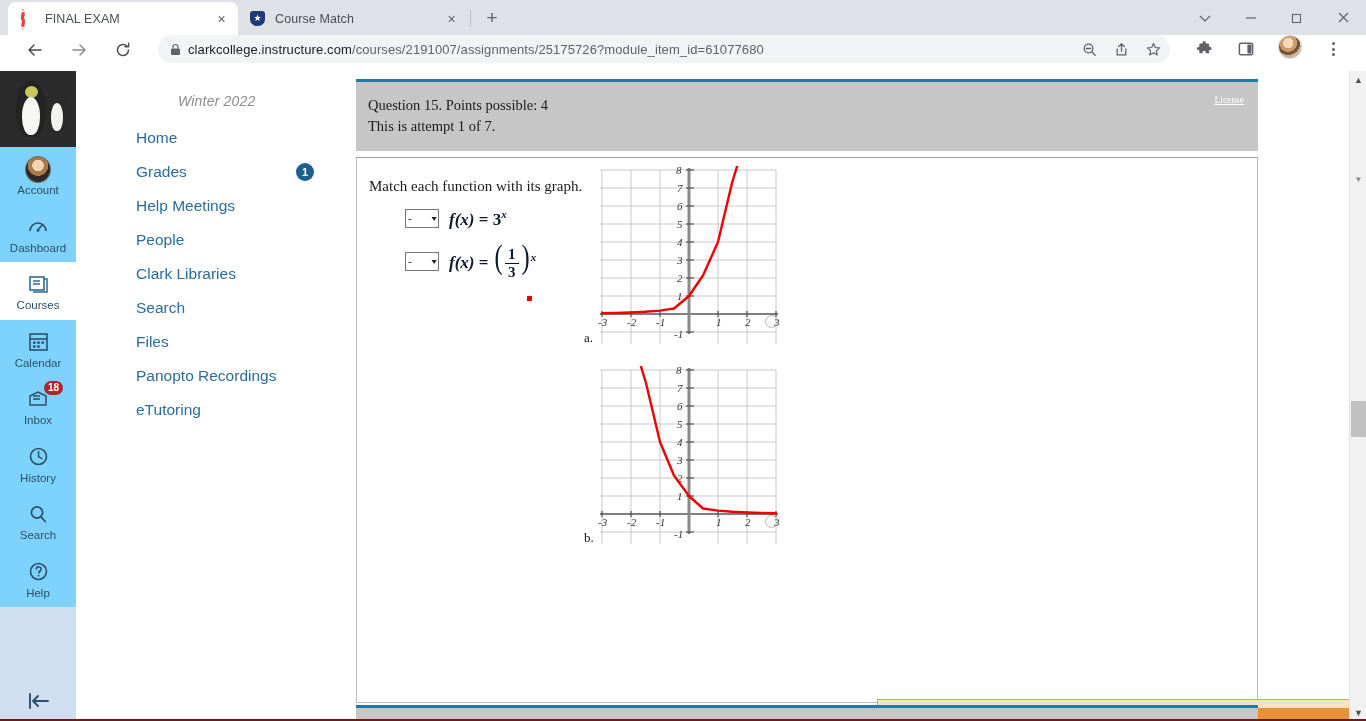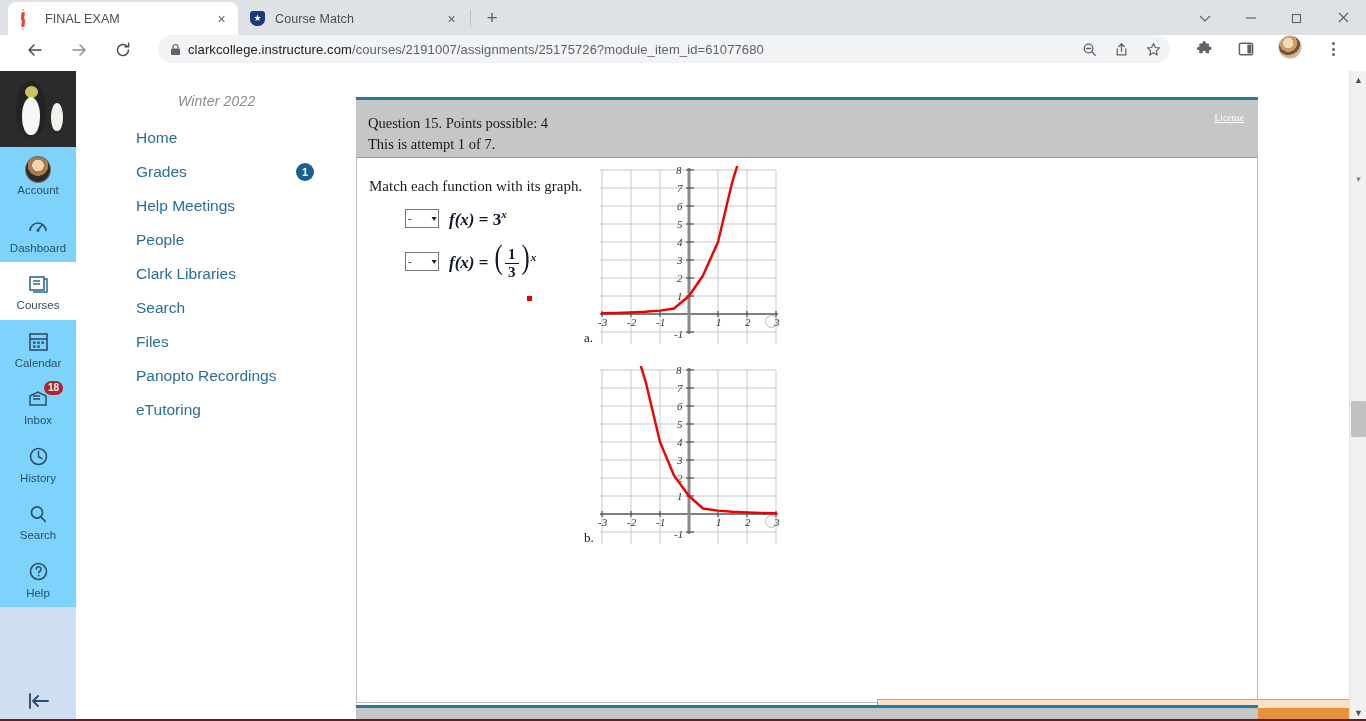--- a/index.html
+++ b/index.html
@@ -198,21 +198,21 @@
     width: 18px; height: 18px; border-radius: 50%;
     background: #1c6090; color: #fff;
     font-size: 11px; font-weight: bold;
     display: flex; align-items: center; justify-content: center;
   }
 
   
   .content { flex: 1; position: relative; background:#fff; overflow:hidden; }
 
   .qheader {
-    position: absolute; left: 8px; top: 26px; width: 902px;
+    position: absolute; left: 8px; top: 8px; width: 902px;
     background: #c6c6c6; border-top: 3px solid #1c7ea8;
     padding: 13px 14px 14px 12px;
   }
   .qheader .line { font-family: "Liberation Serif", serif; font-size: 14.5px; color: #1a1a1a; line-height: 21px;}
   .license {
     position: absolute; right: 14px; top: 13px;
     color: #ffffff; font-size: 9.5px; text-decoration: underline;
     font-family: "Liberation Serif", serif;
   }
 

